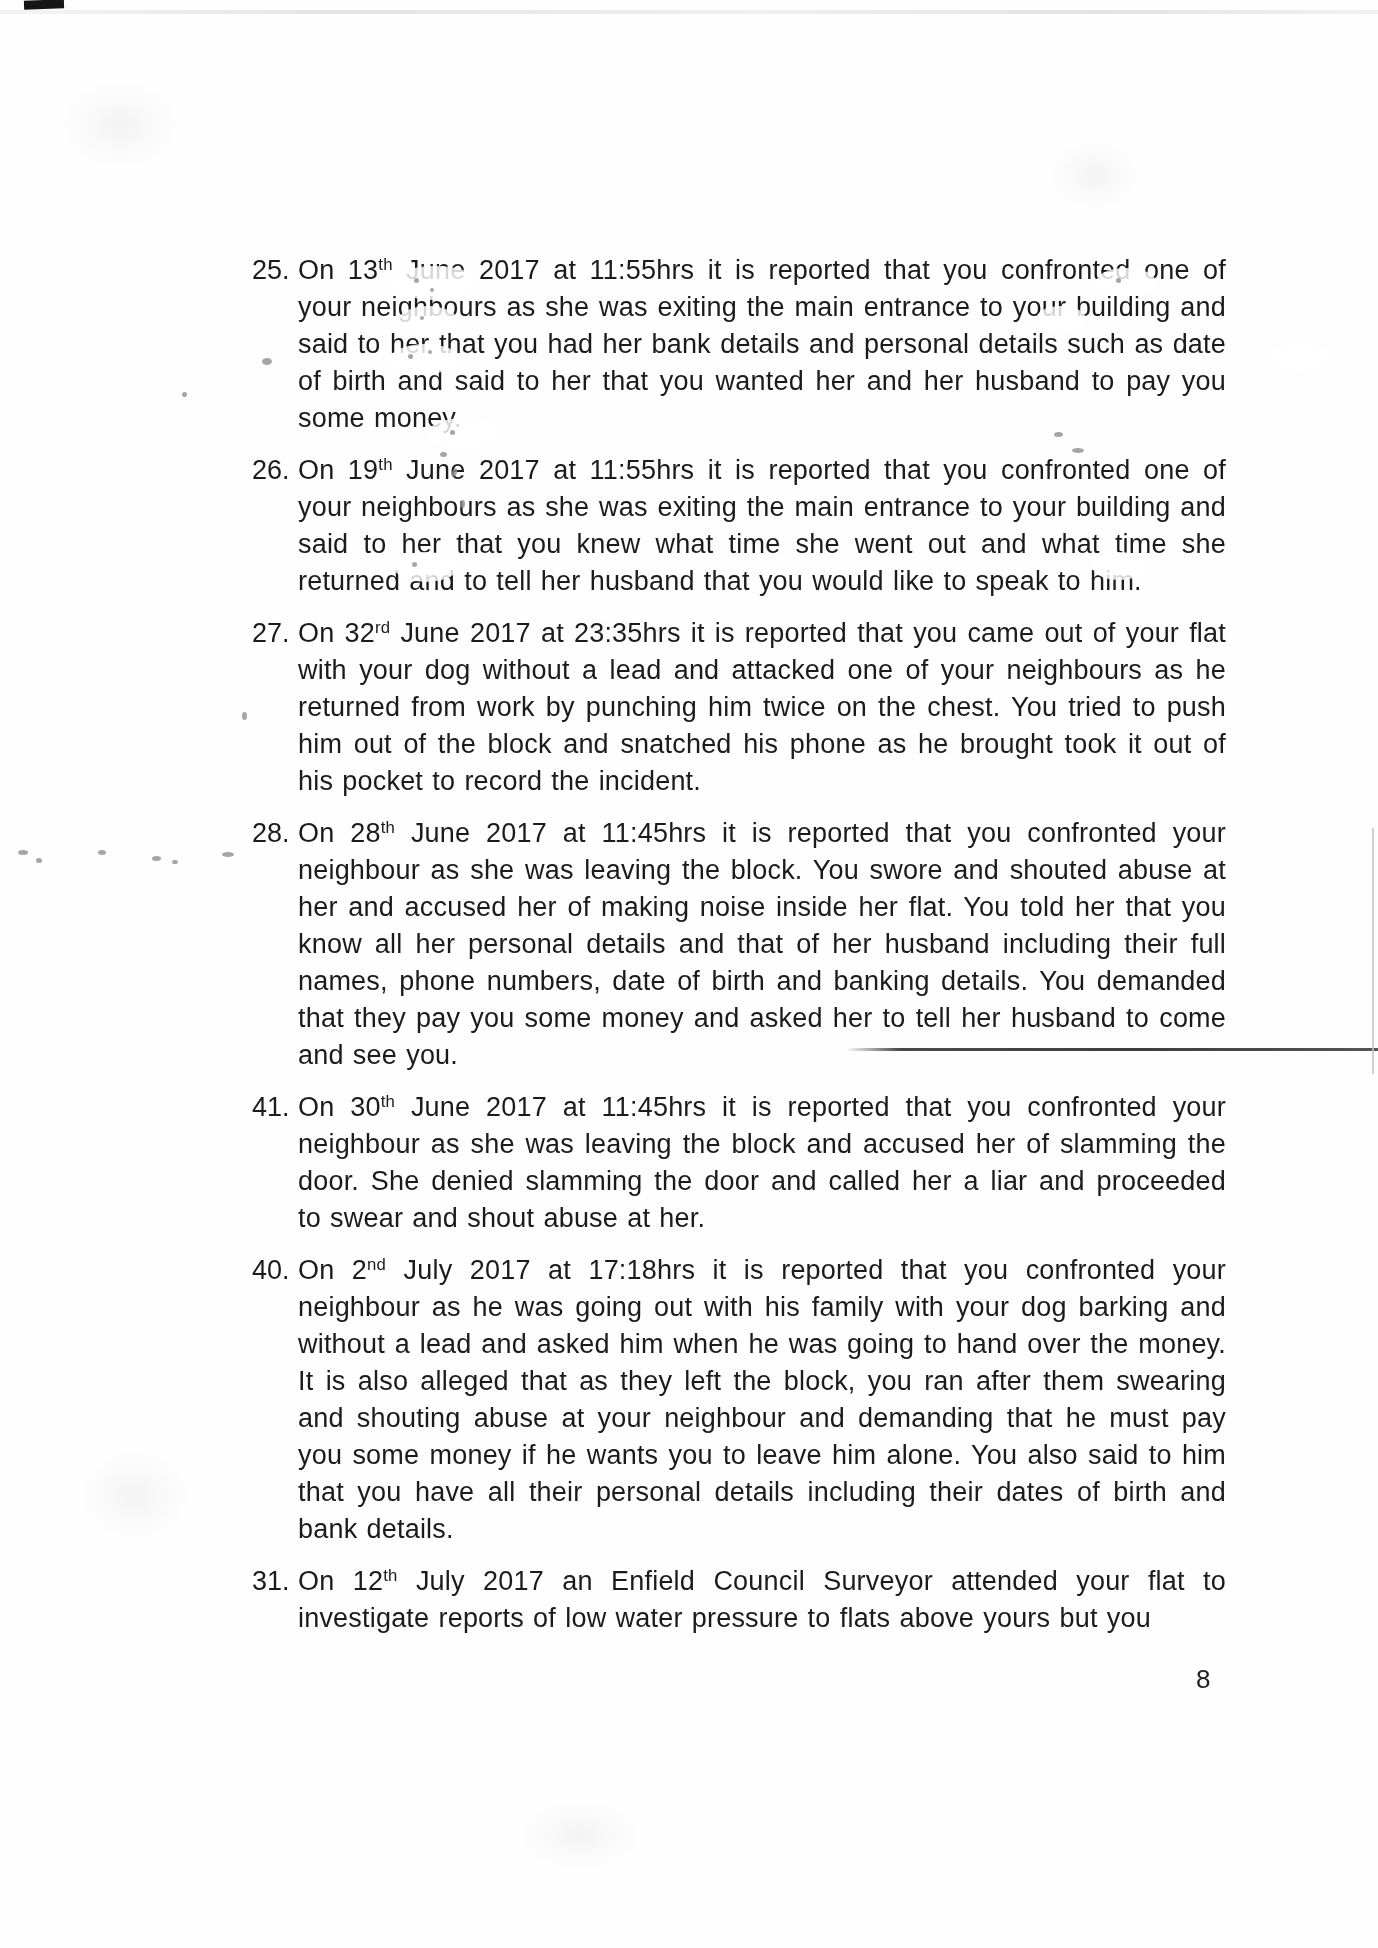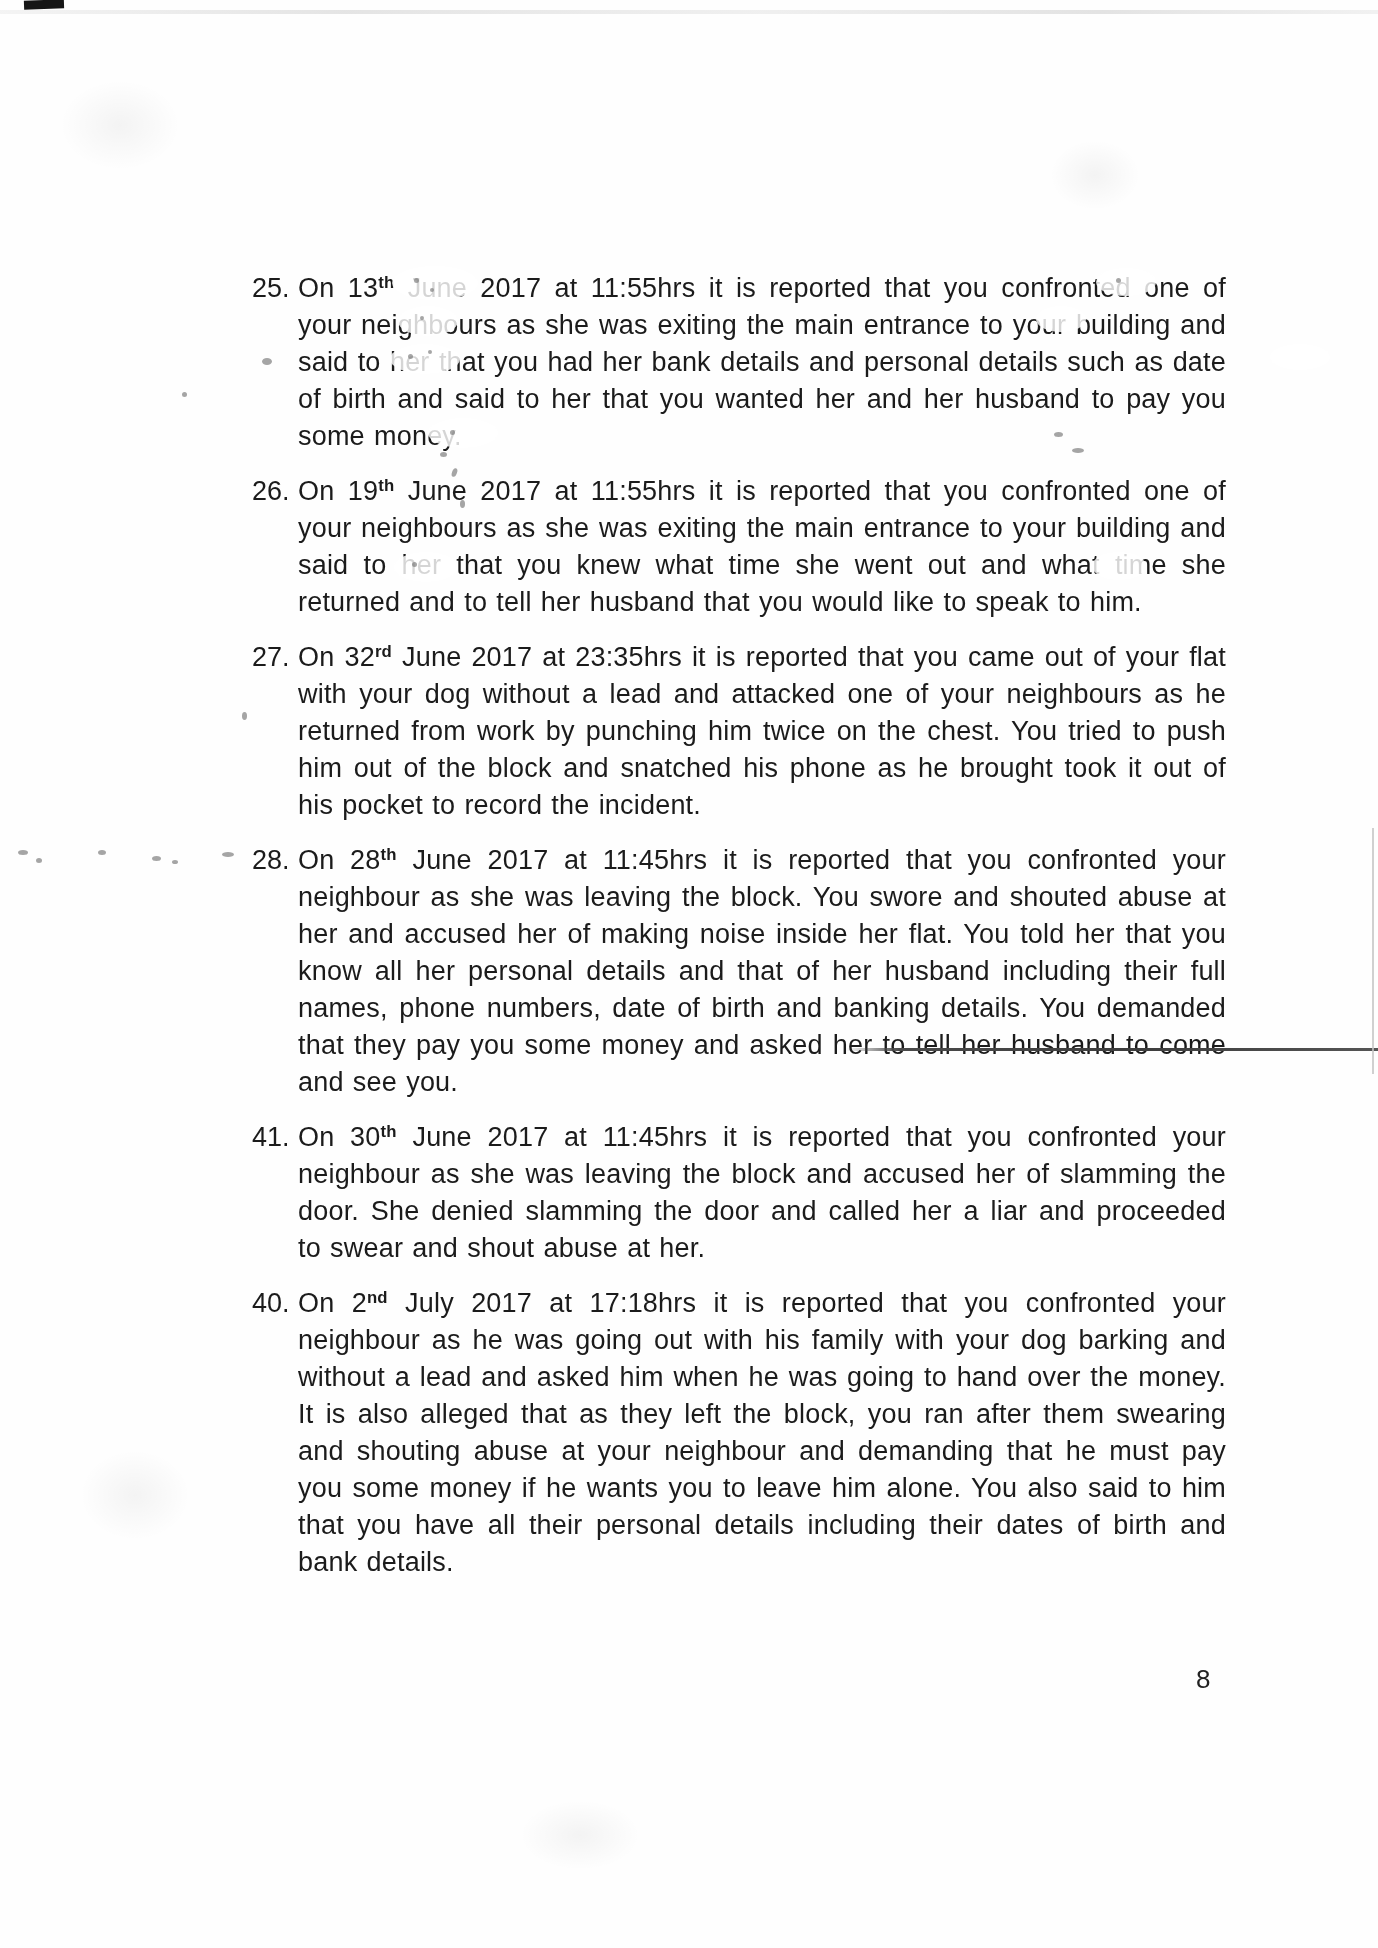--- a/index.html
+++ b/index.html
@@ -36,40 +36,39 @@
     transform: rotate(-2deg);
   }
   .content {
     position: absolute;
     left: 298px;
     top: 252px;
     width: 928px;
   }
   .para {
     position: relative;
-    margin: 18px 0 15px 0;
+    margin: 0 0 15px 0;
     font-size: 27px;
     line-height: 37px;
     text-align: justify;
     letter-spacing: 0.2px;
     word-spacing: 1.5px;
   }
   .para .num {
     position: absolute;
     left: -46px;
     top: 0;
     width: 46px;
     text-align: left;
     letter-spacing: 0;
   }
   sup.ord {
     font-size: 0.62em;
     line-height: 0;
     vertical-align: 9px;
-    font-weight: bold;
   }
   .page-number {
     position: absolute;
     left: 1196px;
     top: 1664px;
     font-size: 26px;
     color: #222;
   }
   
   .scan-line-right {
@@ -148,20 +147,24 @@
     <div class="para">
       <span class="num">41.</span>
       <span>On 30</span><sup class="ord">th</sup><span> June 2017 at 11:45hrs it is reported that you confronted your neighbour as she was leaving the block and accused her of slamming the door. She denied slamming the door and called her a liar and proceeded to swear and shout abuse at her.</span>
     </div>
 
     <div class="para">
       <span class="num">40.</span>
       <span>On 2</span><sup class="ord">nd</sup><span> July 2017 at 17:18hrs it is reported that you confronted your neighbour as he was going out with his family with your dog barking and without a lead and asked him when he was going to hand over the money. It is also alleged that as they left the block, you ran after them swearing and shouting abuse at your neighbour and demanding that he must pay you some money if he wants you to leave him alone. You also said to him that you have all their personal details including their dates of birth and bank details.</span>
     </div>
 
+    <div class="para">
+      <span class="num">31.</span>
+      <span>On 12</span><sup class="ord">th</sup><span> July 2017 an Enfield Council Surveyor attended your flat to investigate reports of low water pressure to flats above yours but you</span>
+    </div>
 
   </div>
 
   <div class="smudge" style="left:392px;top:266px;width:86px;height:34px;"></div>
   <div class="fleck" style="left:414px;top:278px;width:5px;height:5px;"></div>
   <div class="fleck" style="left:430px;top:288px;width:4px;height:4px;"></div>
   <div class="smudge" style="left:398px;top:306px;width:60px;height:30px;"></div>
   <div class="fleck" style="left:420px;top:316px;width:4px;height:4px;"></div>
   <div class="smudge" style="left:390px;top:344px;width:70px;height:30px;"></div>
   <div class="fleck" style="left:408px;top:354px;width:5px;height:5px;"></div>

